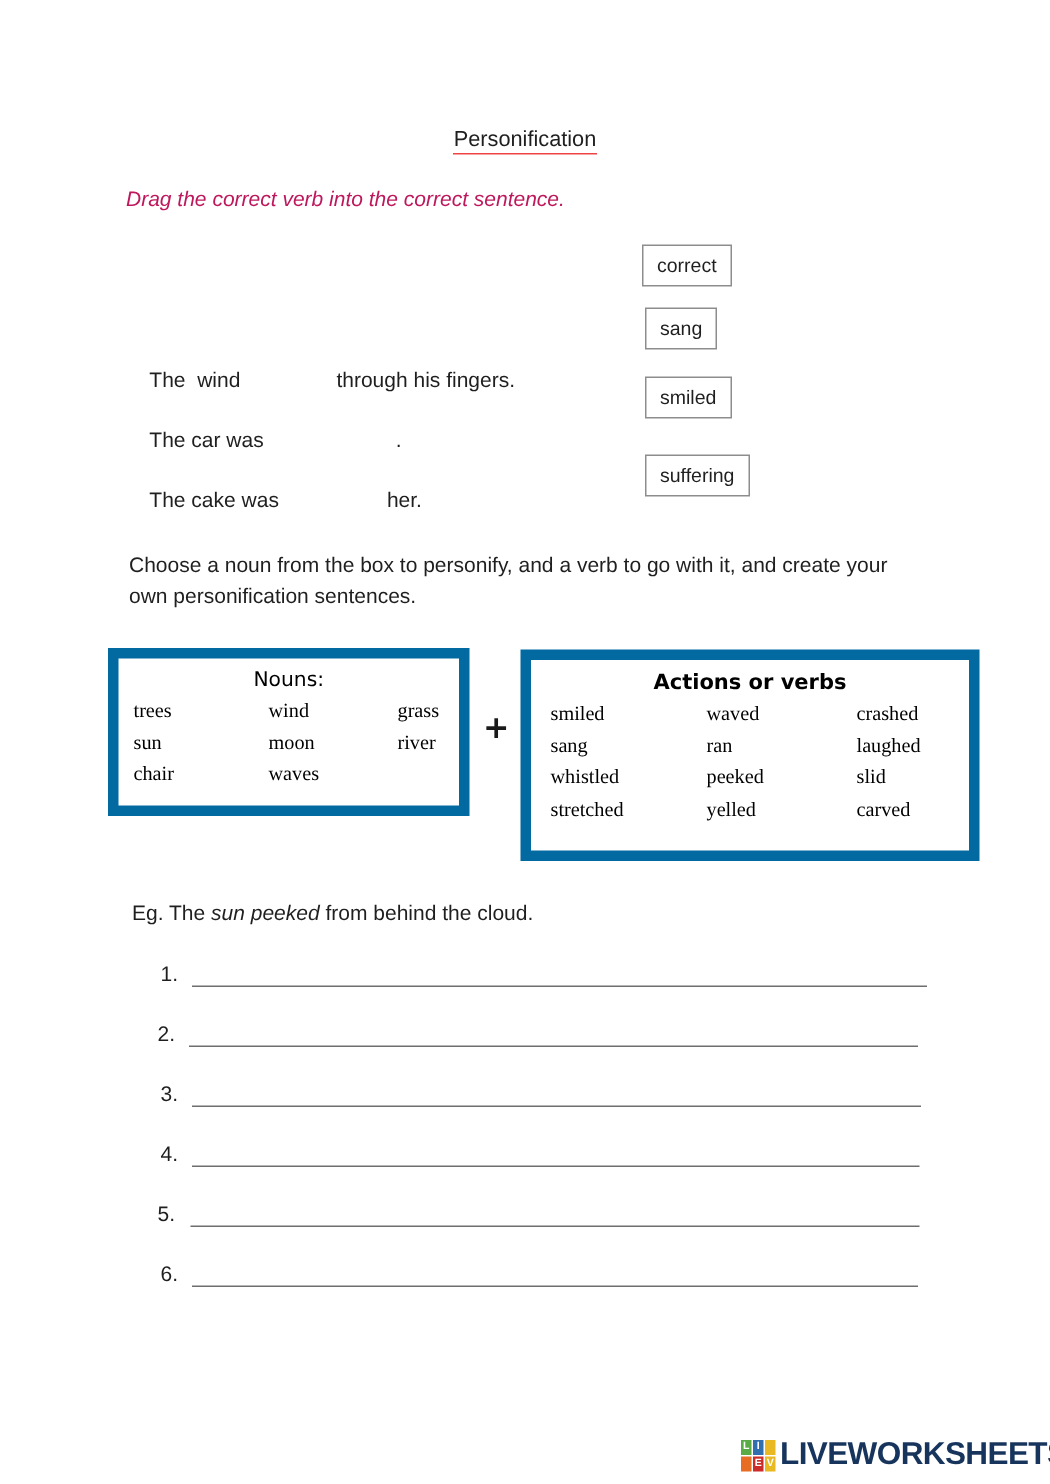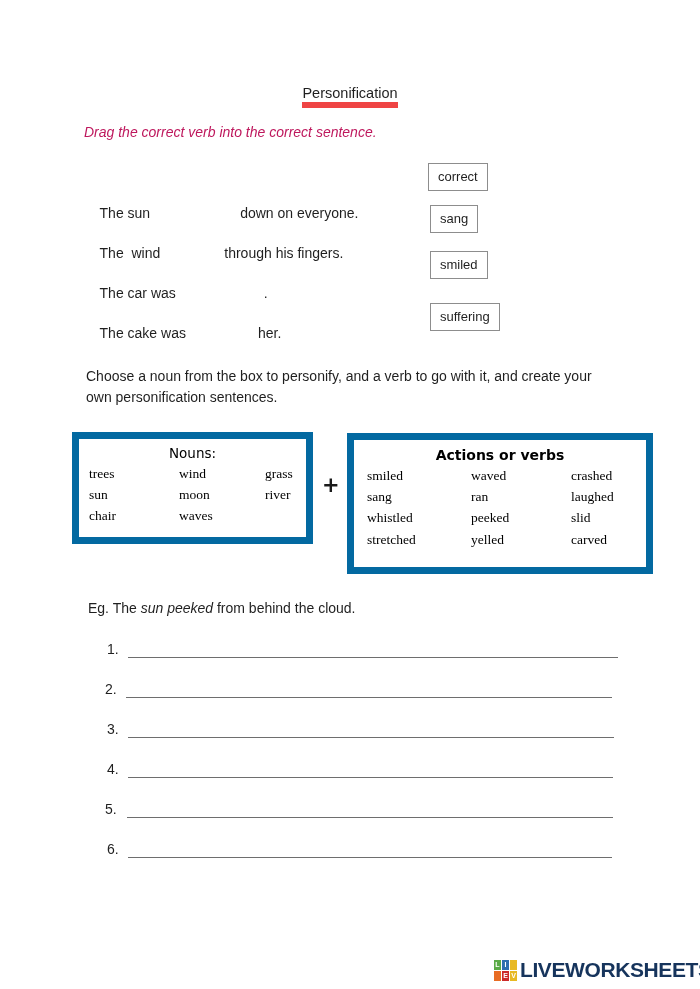--- a/index.html
+++ b/index.html
@@ -25,21 +25,21 @@
   .title {
     position: absolute;
     left: 0;
     top: 85px;
     width: 700px;
     text-align: center;
     font-size: 14.5px;
     color: #1f1f1f;
   }
   .title span {
-    border-bottom: 6px solid #ef4444;
+    border-bottom: 1px solid #ef4444;
     padding-bottom: 1px;
   }
 
   
   .instr1 {
     position: absolute;
     left: 84px;
     top: 124px;
     font-size: 14px;
     font-style: italic;
@@ -222,23 +222,20 @@
 <body>
 
 <div class="page">
 
   <div class="title">
     <span>Personification</span>
   </div>
 
   <div class="instr1">Drag the correct verb into the correct sentence.</div>
 
-  <div class="sentence" id="sent-0">
-    <span class="sent-lead">The sun</span><span class="sent-gap" style="width:90px"></span><span>down on everyone.</span>
-  </div>
 
   <div class="sentence" id="sent-1">
     <span class="sent-lead">The  wind</span><span class="sent-gap" style="width:64px"></span><span>through his fingers.</span>
   </div>
 
   <div class="sentence" id="sent-3">
     <span class="sent-lead">The cake was</span><span class="sent-gap" style="width:72px"></span><span>her.</span>
   </div>
 
   <div class="sentence" id="sent-2">

